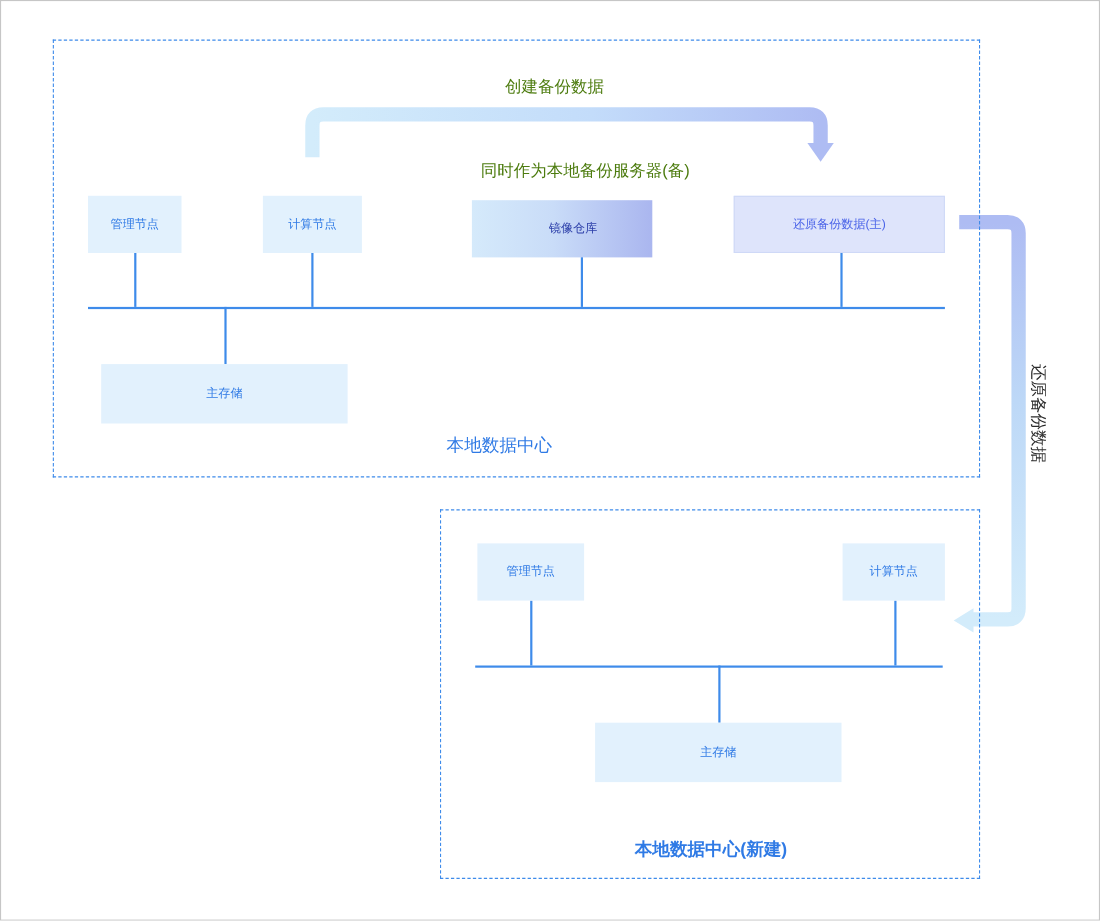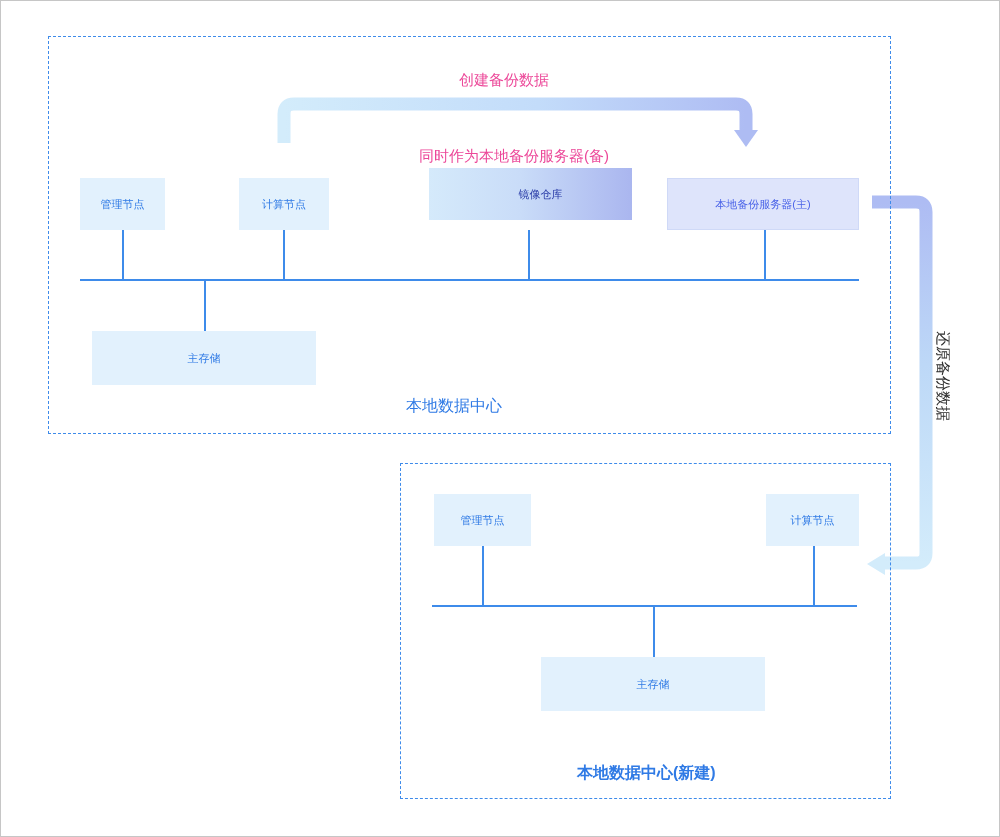--- a/index.html
+++ b/index.html
@@ -75,21 +75,21 @@
     position: absolute;
     height: 1.6px;
     background: #3e8bea;
   }
 
   
   .callout {
     position: absolute;
     font-size: 15px;
     line-height: 1;
-    color: #ec4899;
+    color: #4d7c0f;
     white-space: nowrap;
   }
   .callout-vertical {
     position: absolute;
     font-size: 15px;
     line-height: 1;
     color: #2b2b2b;
     white-space: nowrap;
     transform-origin: 0 0;
     transform: rotate(90deg);
@@ -140,21 +140,21 @@
                  Q 925 562 915 562
                  L 882 562" fill="none" stroke="url(#gradRight)" stroke-width="13" stroke-linecap="butt" stroke-linejoin="round"></path>
         <path d="M 884 552 L 884 574 L 866 563 Z" fill="#d3ecfb"></path>
       </g>
     </svg>
 
     <div class="zone" style="left:47px; top:35px; width:843px; height:398px;"></div>
 
     <div class="zone-label" style="left:405px; top:397px;text-align:right;">本地数据中心</div>
 
-    <div class="callout" style="left:418px; top:147px;">同时作为本地备份服务器(备)</div>
+    <div class="callout" style="left:436px; top:147px;">同时作为本地备份服务器(备)</div>
 
     <div class="callout" style="left:458px; top:71px;">创建备份数据</div>
 
     <div class="callout-vertical" style="left:950px; top:330px;">还原备份数据</div>
 
     <div class="bus" style="left:79px; top:278px; width:779px;"></div>
 
     <div class="vline" style="left:121px; top:229px; height:49px;"></div>
     <div class="vline" style="left:282px; top:229px; height:49px;"></div>
     <div class="vline" style="left:527px; top:229px; height:49px;"></div>
@@ -163,26 +163,26 @@
     <div class="vline" style="left:203px; top:278px; height:52px;"></div>
 
     <div class="node plain" style="left:79px; top:177px; width:85px; height:52px;">
       <span>管理节点</span>
     </div>
 
     <div class="node plain" style="left:238px; top:177px; width:90px; height:52px;">
       <span>计算节点</span>
     </div>
 
-    <div class="node registry" style="left:428px; top:167px; width:203px; height:52px;padding-left:20px;">
+    <div class="node registry" style="left:428px; top:181px; width:164px; height:52px;padding-left:20px;">
       <span>镜像仓库</span>
     </div>
 
     <div class="node backup-primary" style="left:666px; top:177px; width:192px; height:52px;">
-      <span>本地备份服务器(主)</span>
+      <span>还原备份数据(主)</span>
     </div>
 
     <div class="node plain" style="left:91px; top:330px; width:224px; height:54px;">
       <span>主存储</span>
     </div>
 
     <div class="zone" style="left:399px; top:462px; width:491px; height:336px;"></div>
 
     <div class="zone-label" style="left:576px; top:764px;font-weight:bold;">本地数据中心(新建)</div>
 

